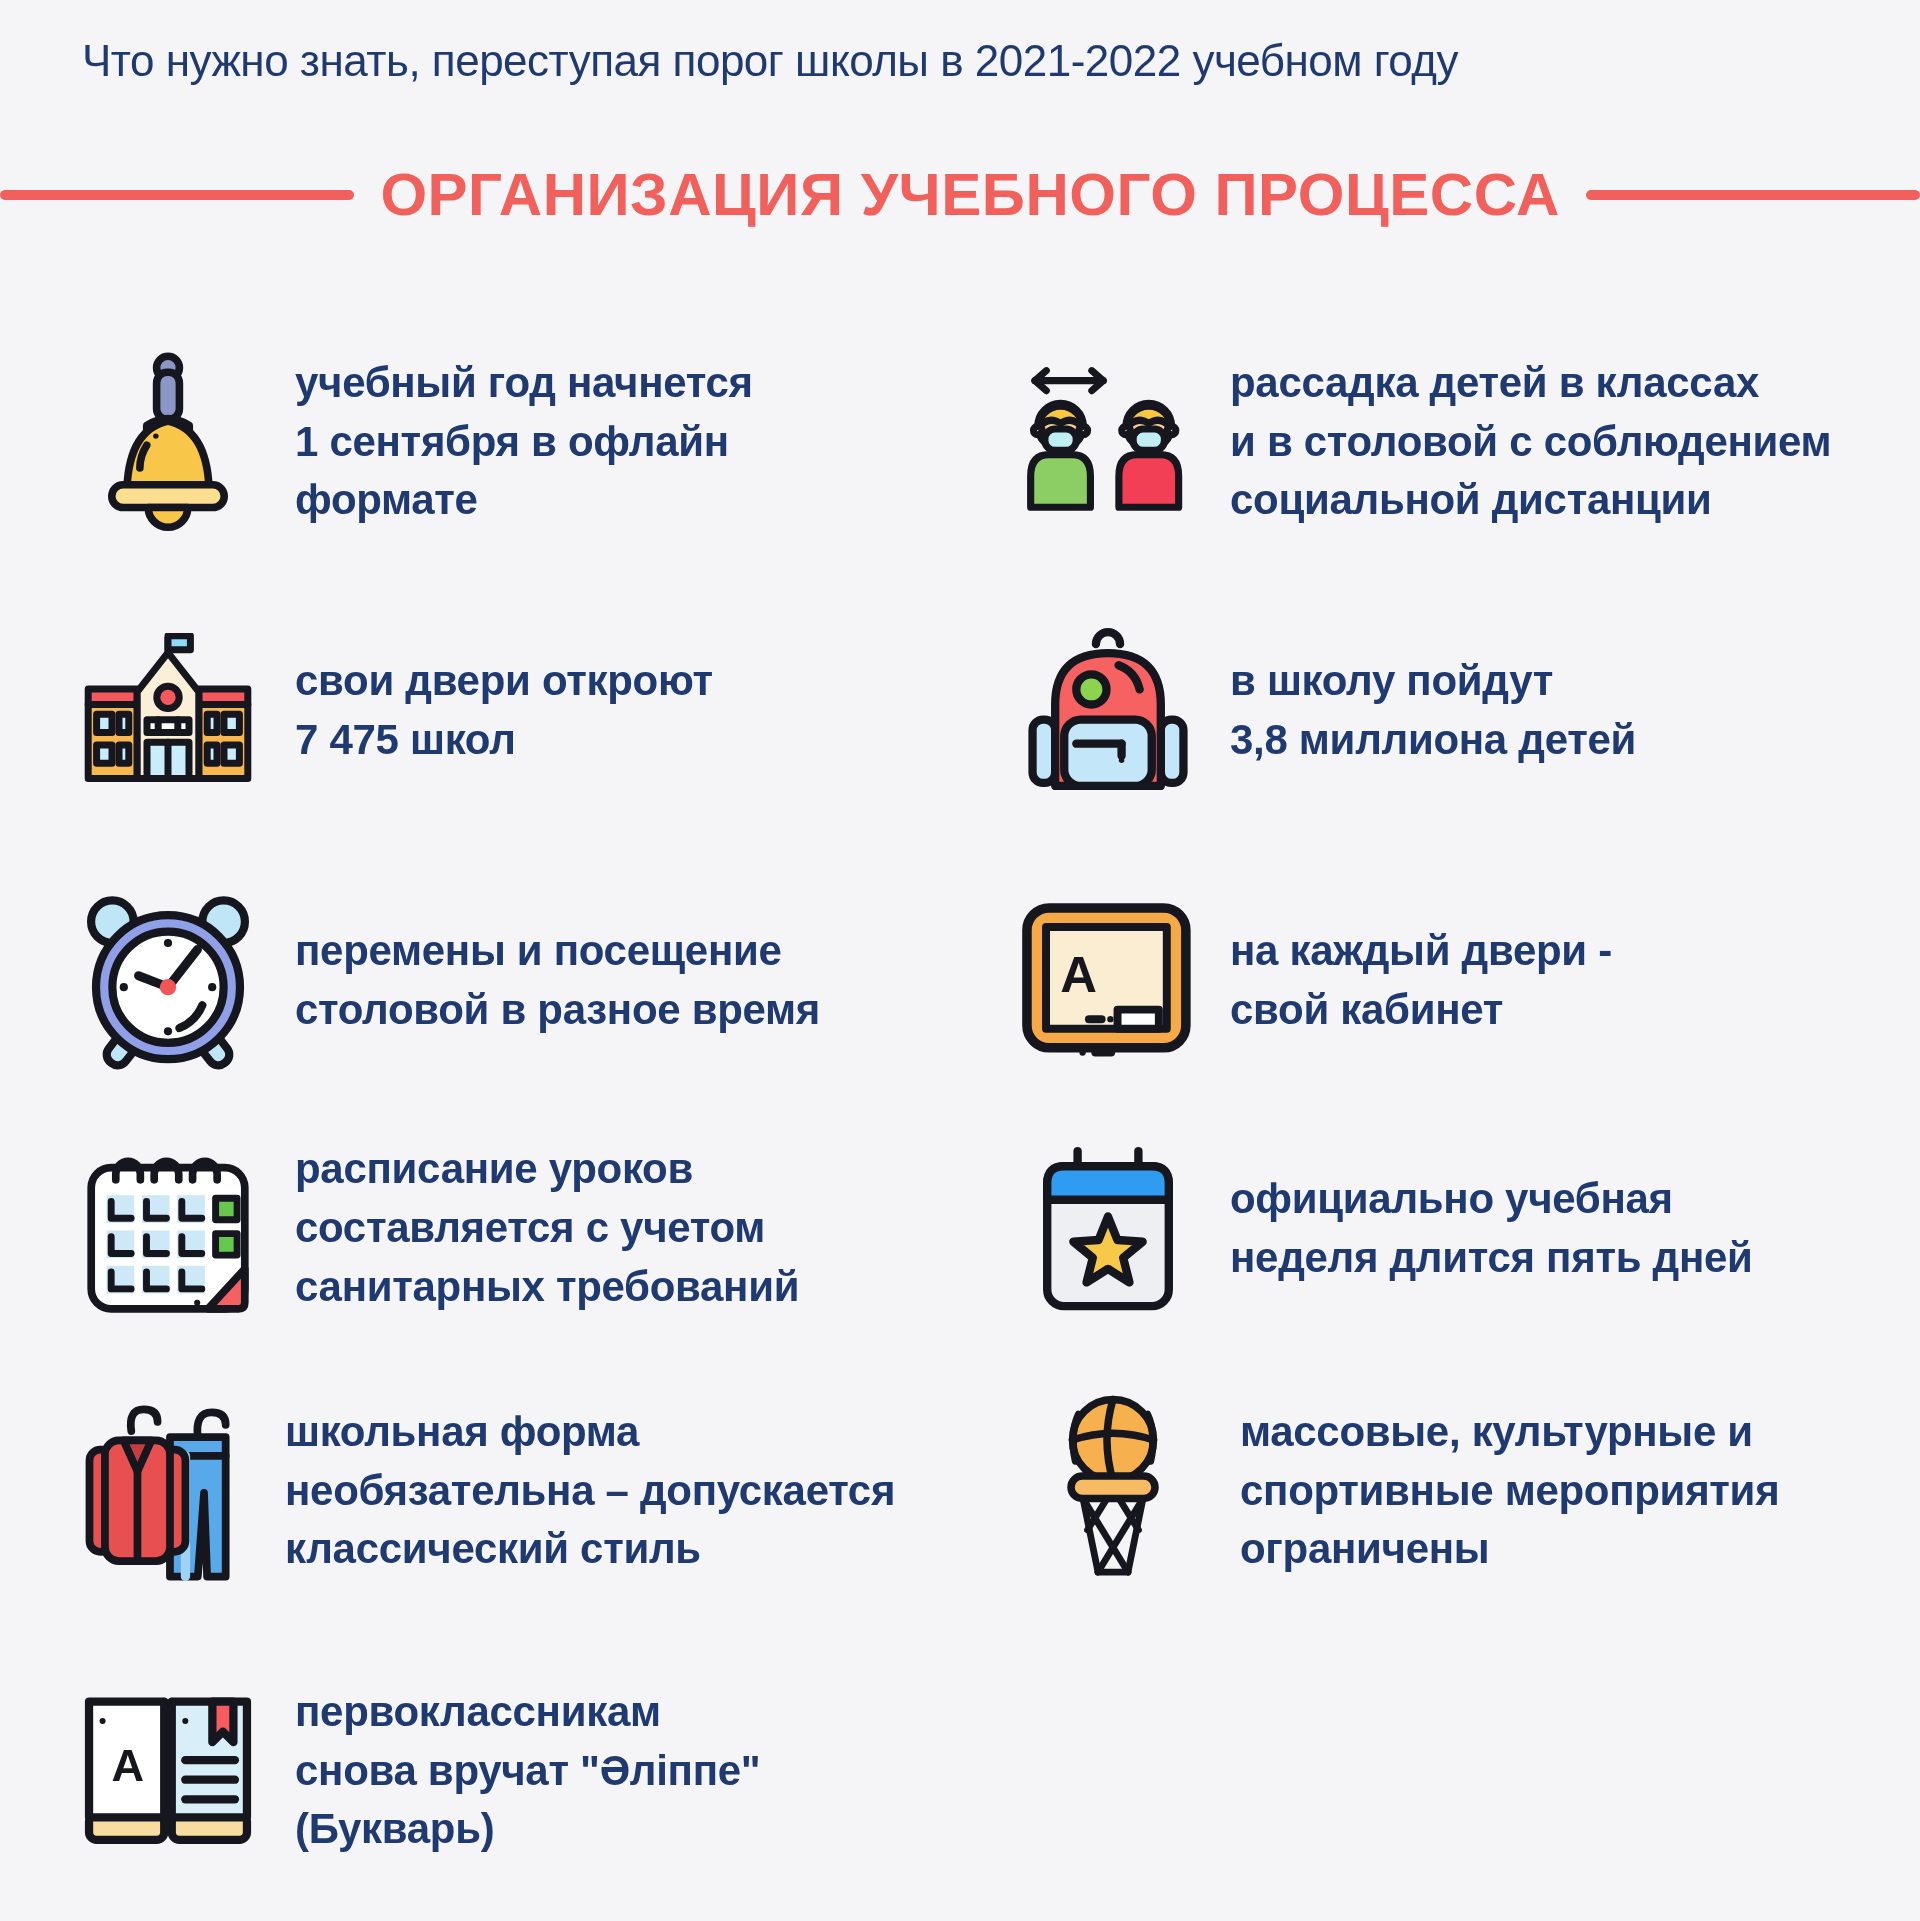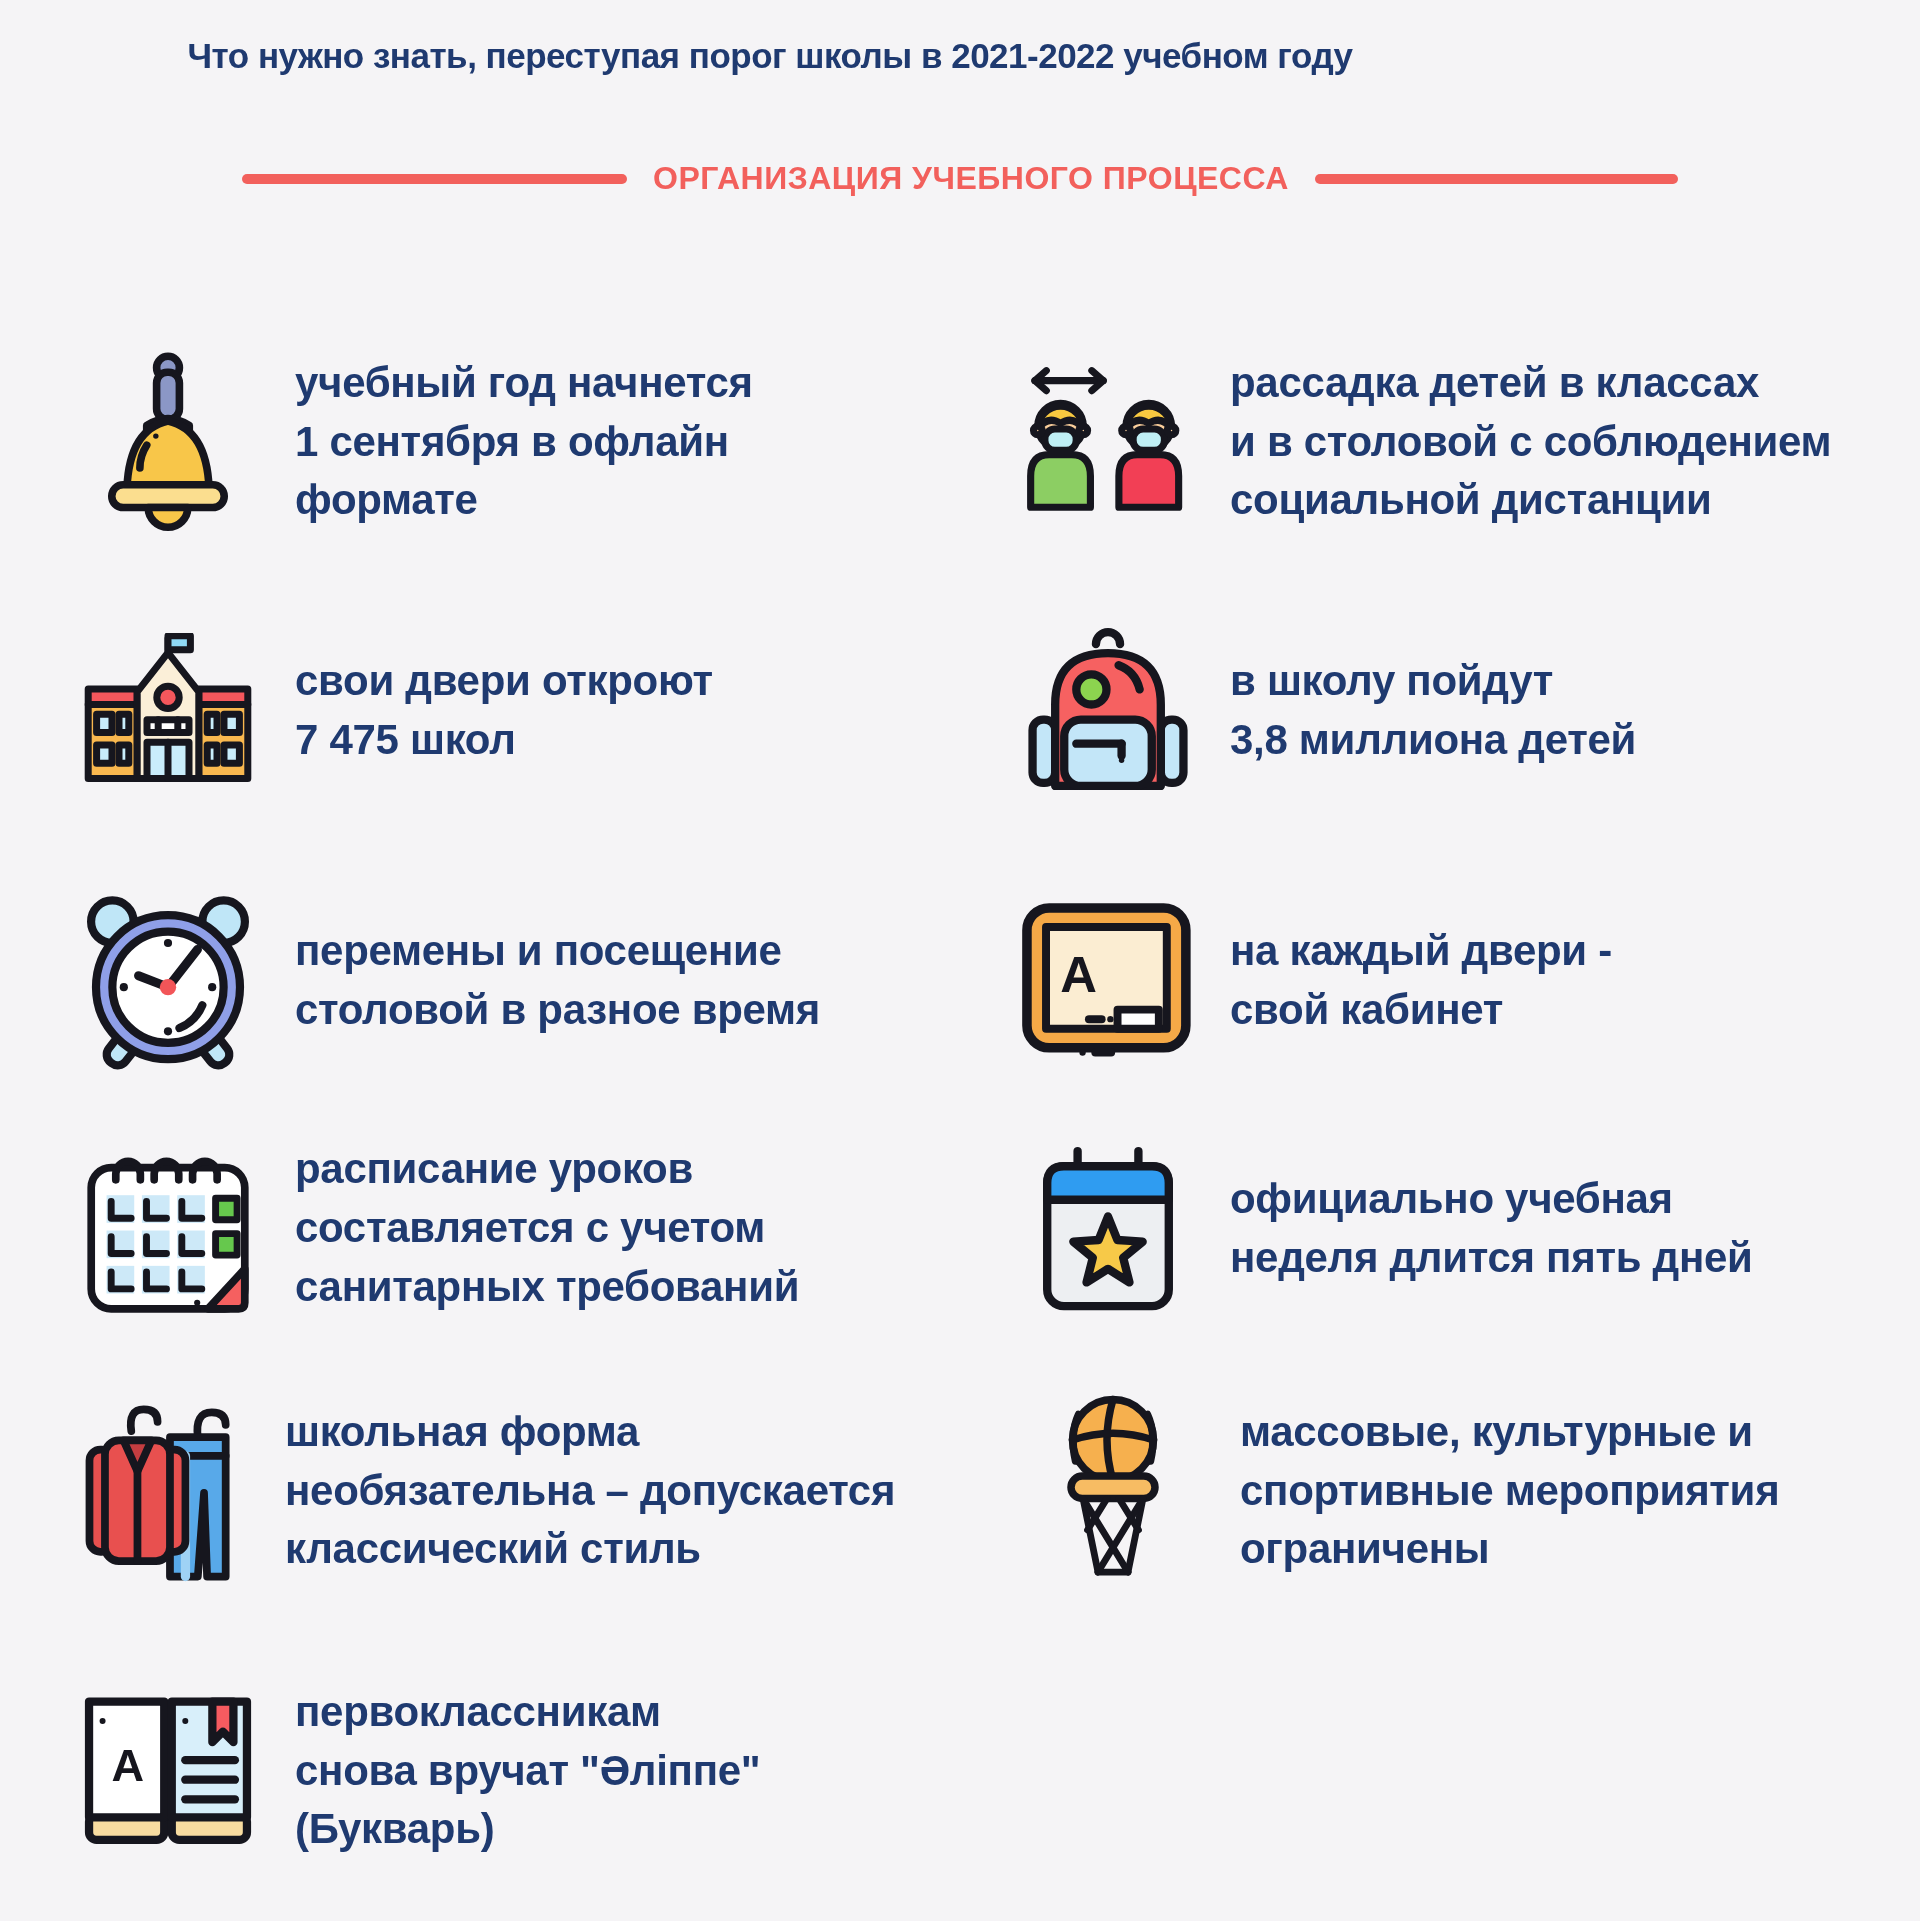--- a/index.html
+++ b/index.html
@@ -12,32 +12,32 @@
   body{
     width:1920px;height:1921px;
     background:var(--bg);
     font-family:"Liberation Sans", sans-serif;
     overflow:hidden;
   }
   .page{position:relative;width:1920px;height:1921px;}
   .page-title{
     position:absolute;top:36px;left:0;width:1540px;
     text-align:center;
-    font-size:35px;font-weight:700;color:var(--navy);
+    font-size:44px;font-weight:400;color:var(--navy);
     letter-spacing:-0.5px;
   }
   .section-header{
     position:absolute;top:160px;left:0;width:1920px;
     display:flex;align-items:center;justify-content:center;gap:26px;
   }
   .section-line{height:10px;border-radius:5px;background:var(--coral);}
   .section-line.left{width:385px;}
   .section-line.right{width:363px;}
   .section-title{
-    font-size:32px;font-weight:700;color:var(--coral);
+    font-size:60px;font-weight:700;color:var(--coral);
     letter-spacing:0.5px;white-space:nowrap;
   }
   .content{
     position:absolute;top:318px;left:70px;
     display:grid;
     grid-template-columns:945px 835px;
     grid-template-rows:248px 290px 250px 245px 280px 280px;
   }
   .item{display:flex;align-items:center;gap:30px;}
   .icon-wrap{

